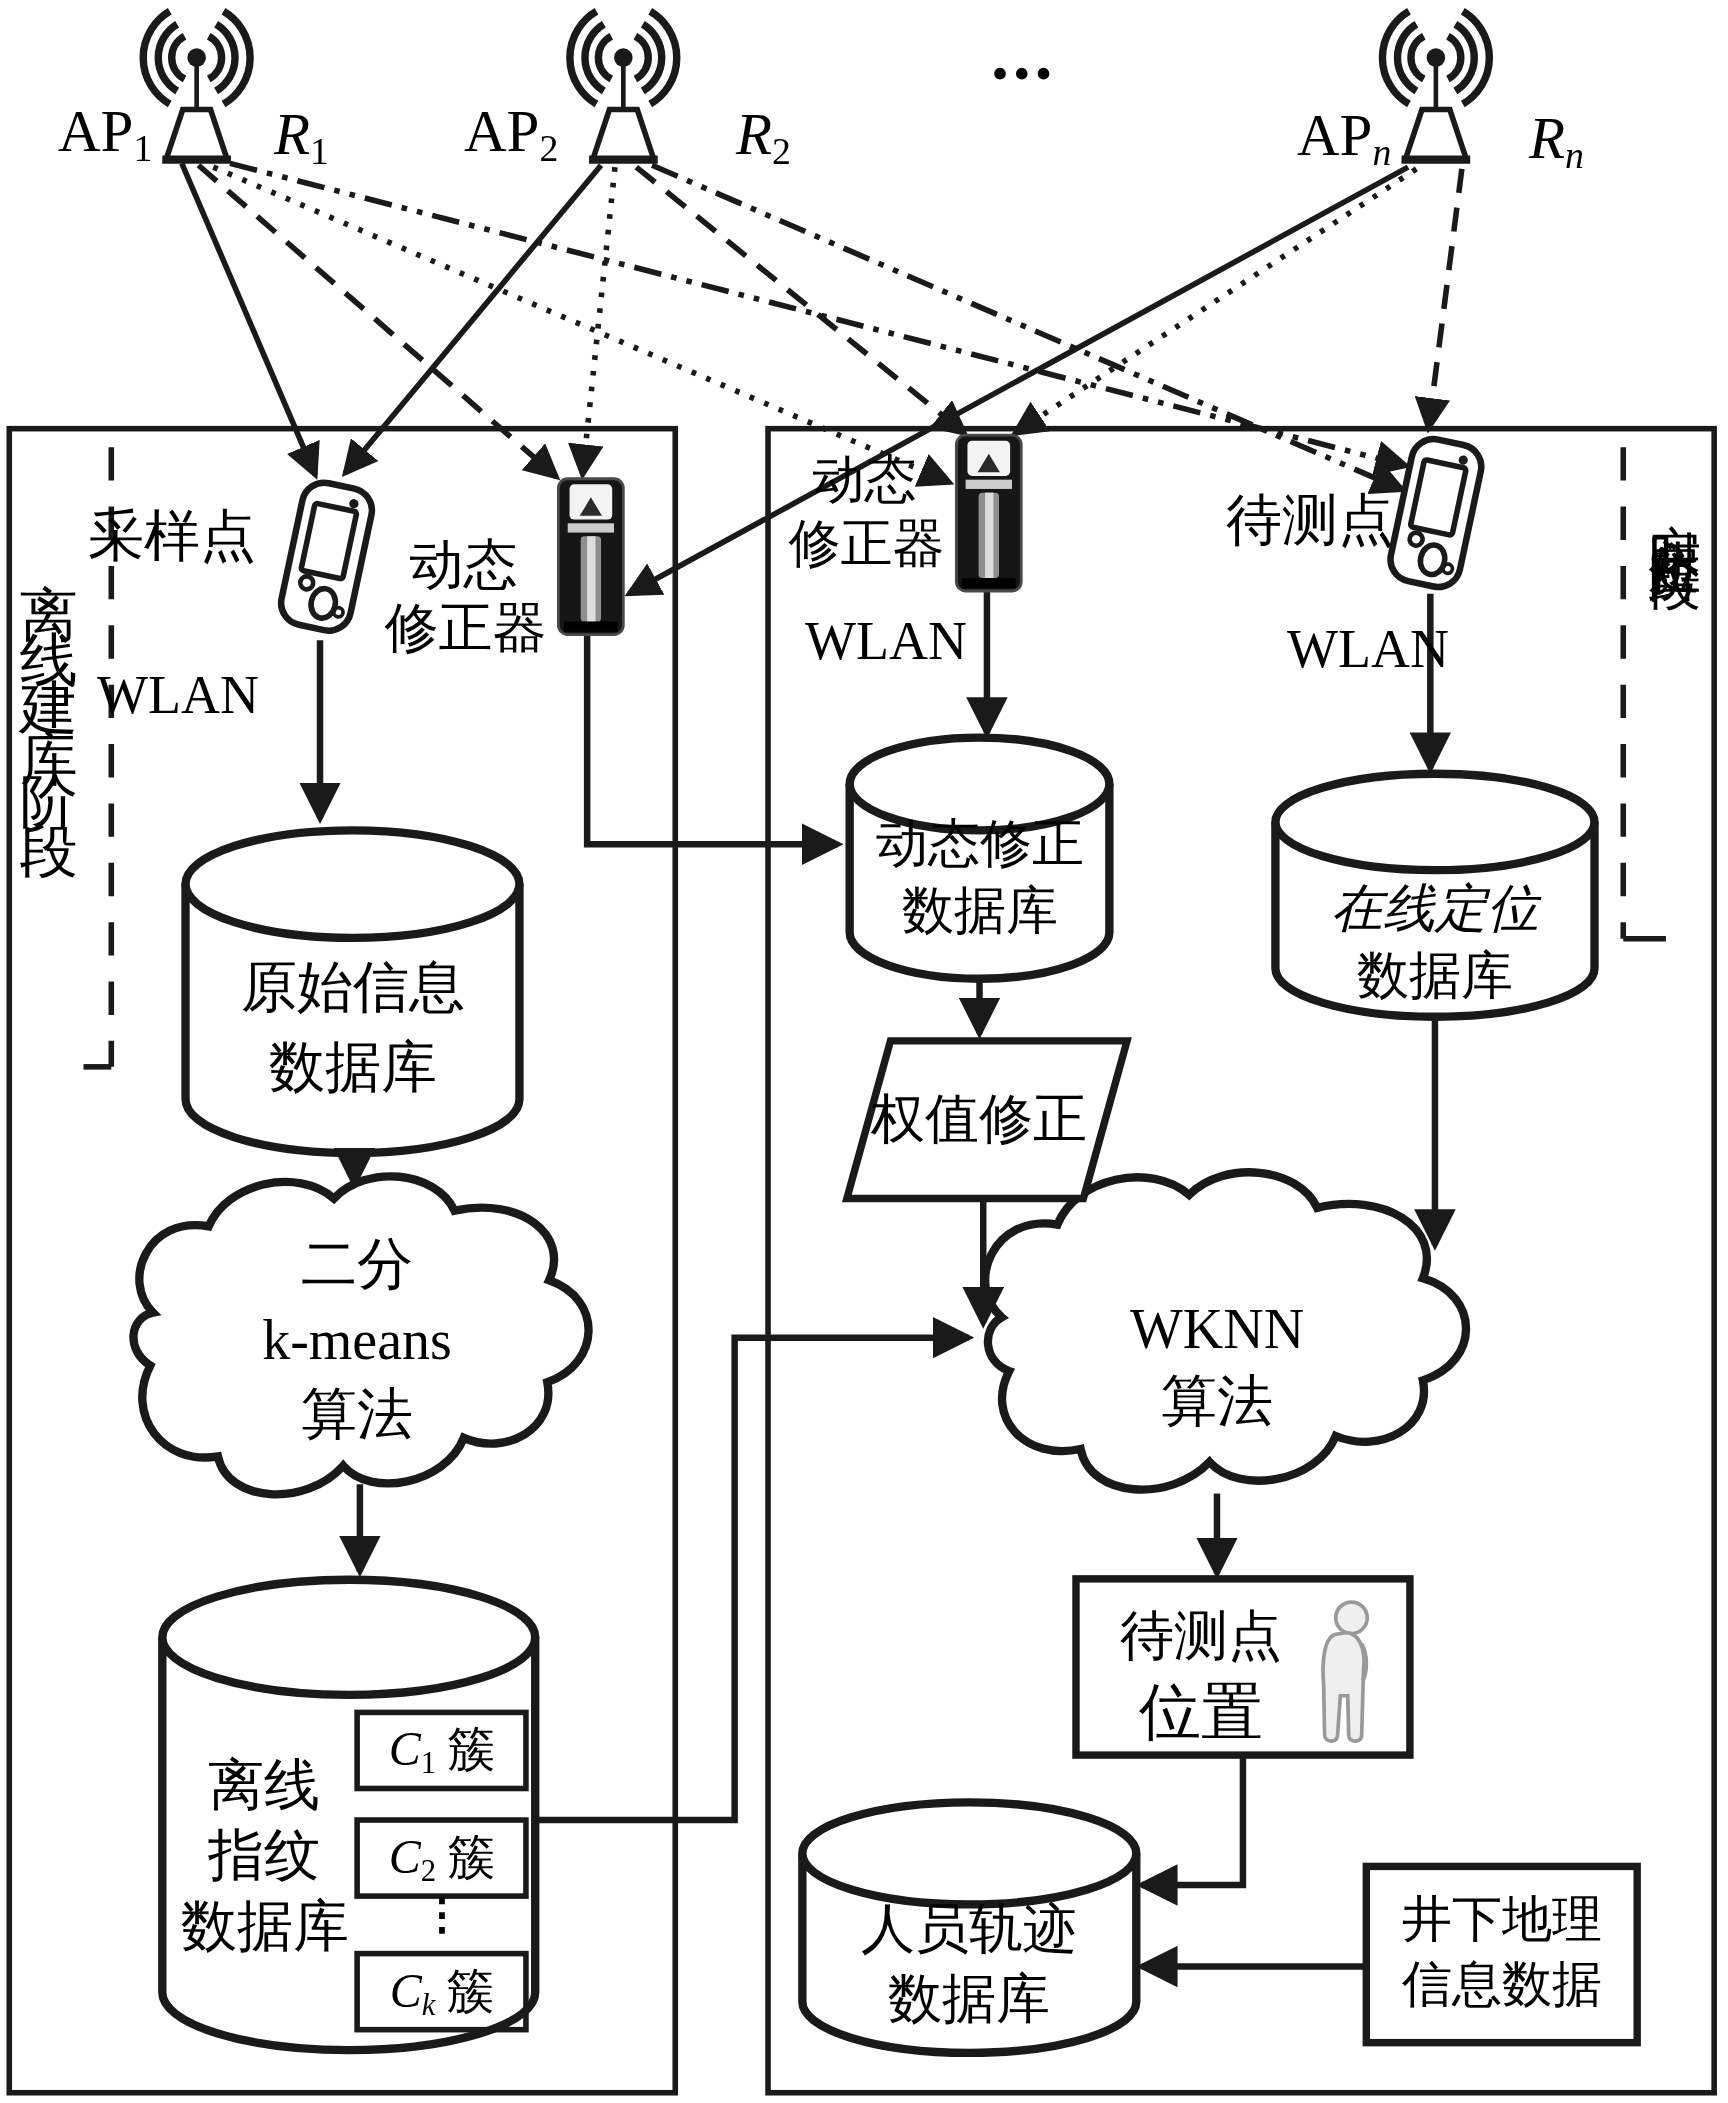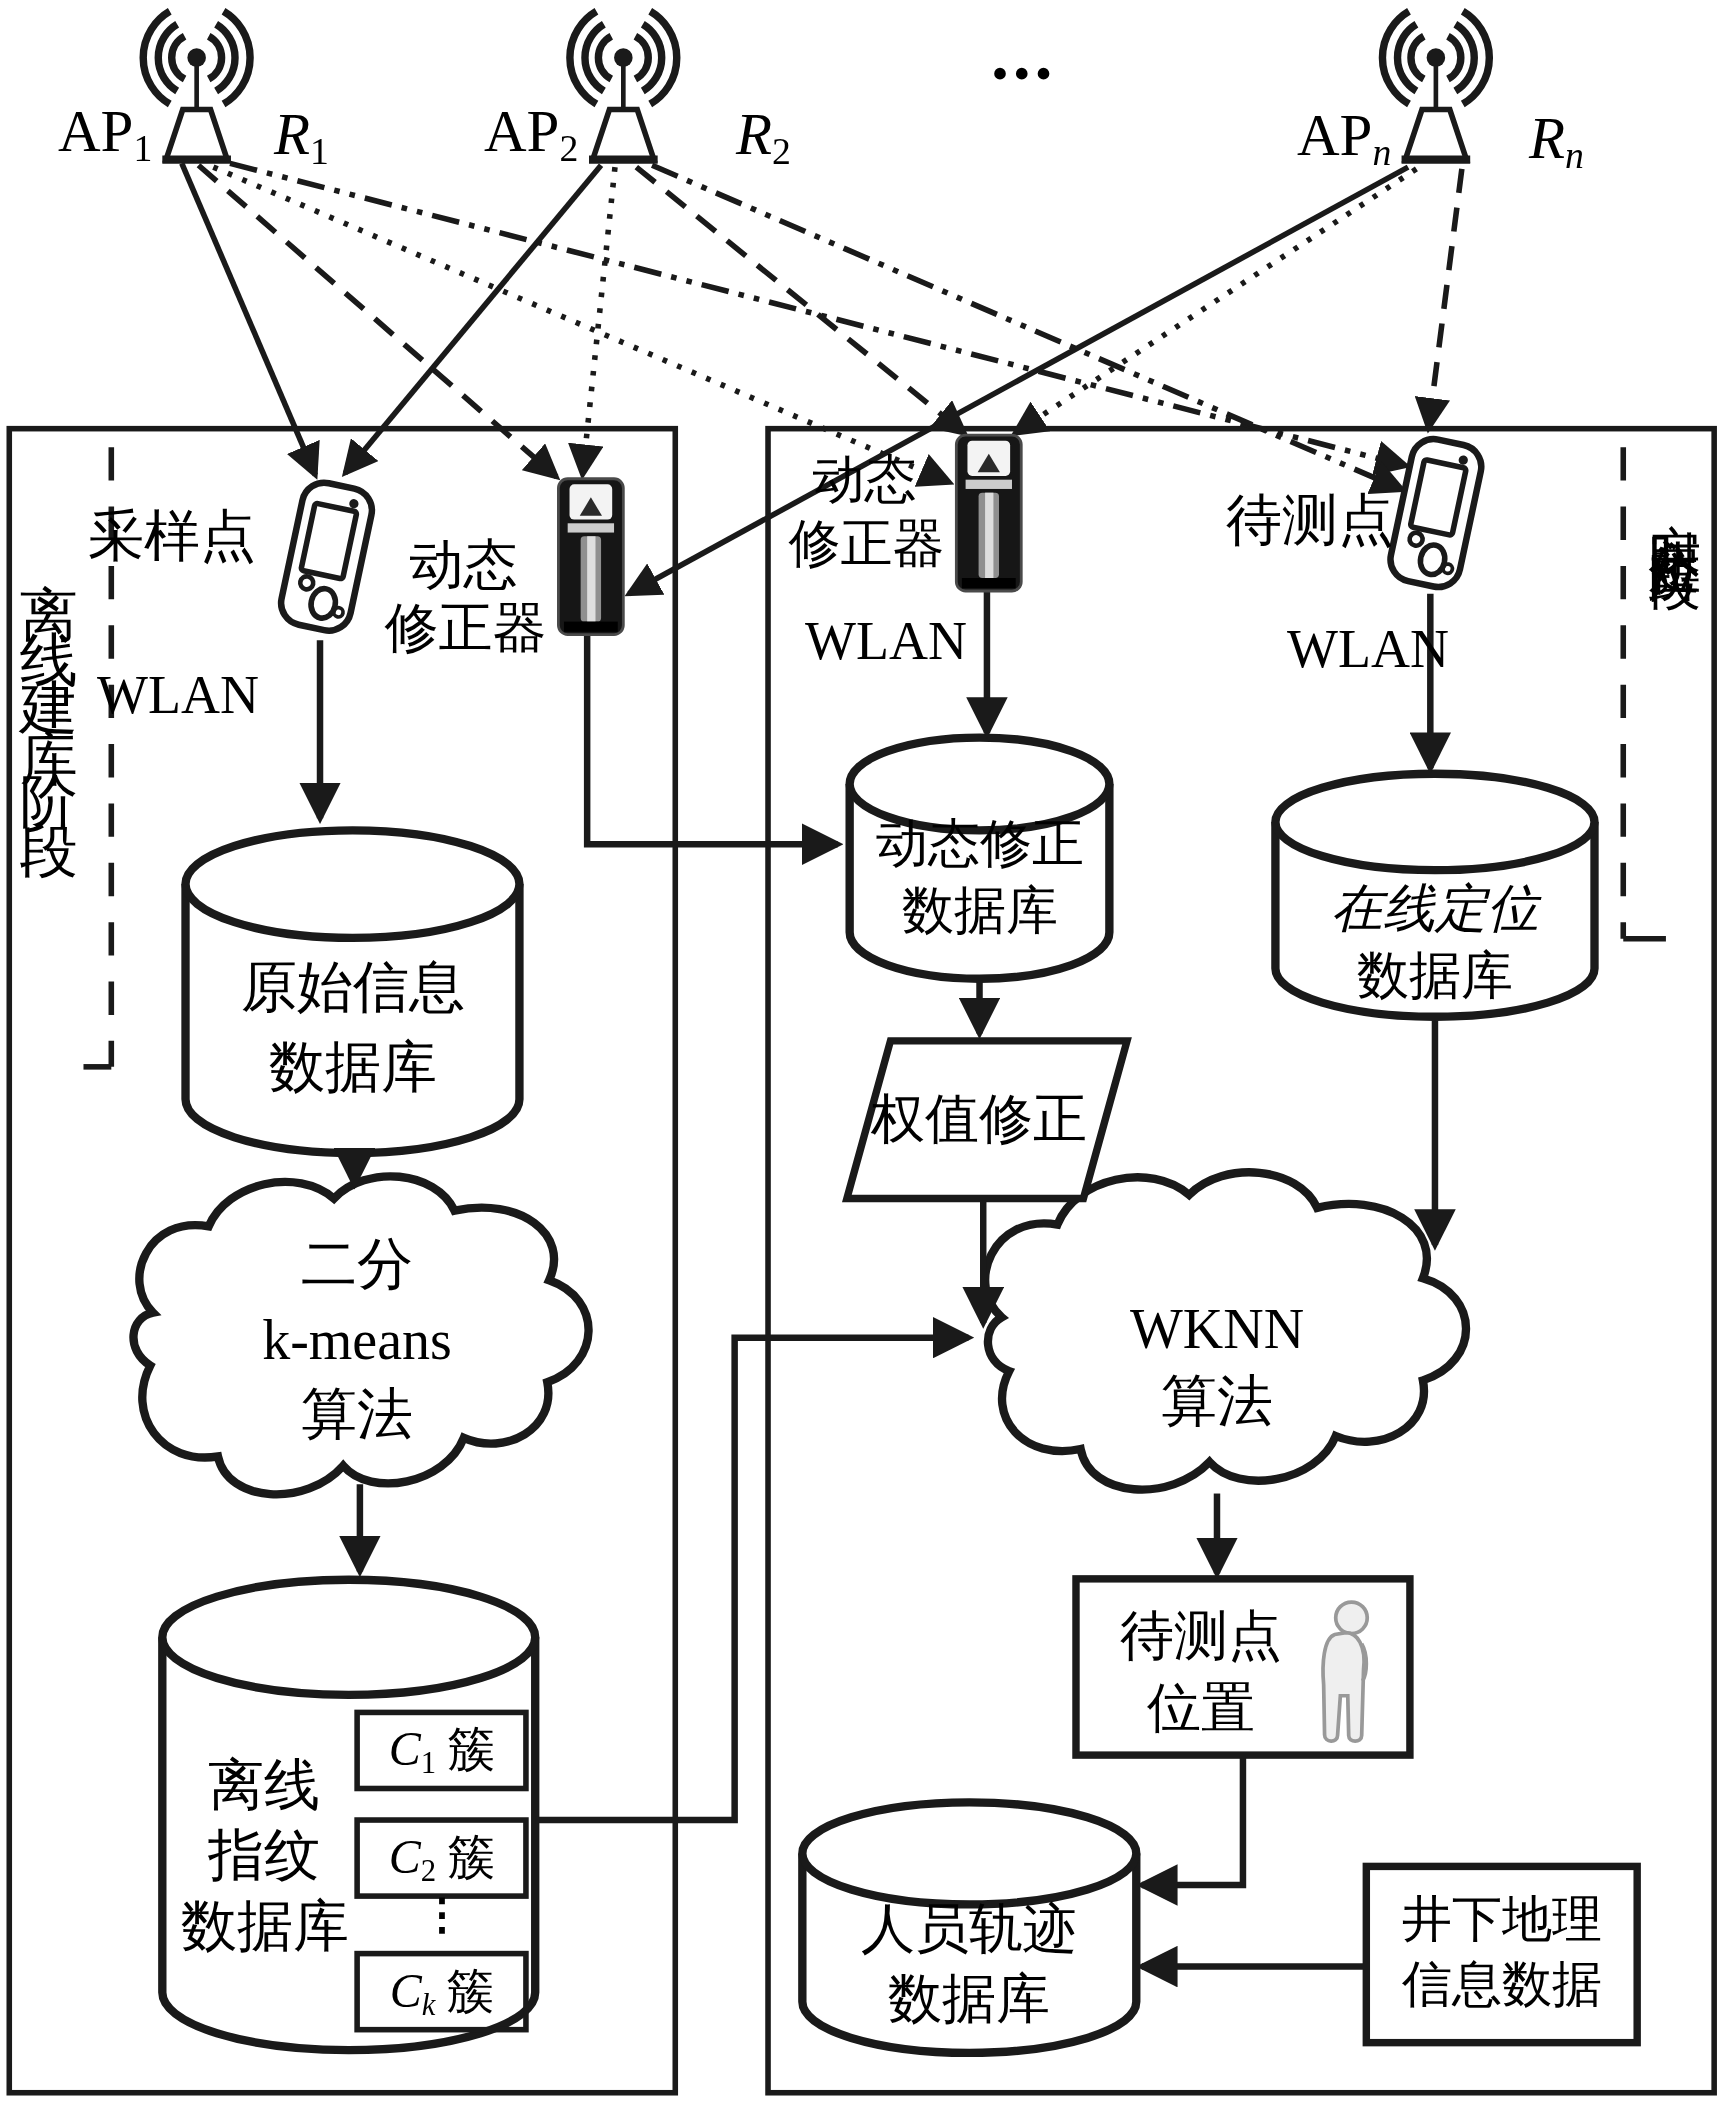--- a/index.html
+++ b/index.html
@@ -175,21 +175,21 @@
 
   <g transform="translate(1455,1802)">
     <circle cx="2" cy="-58" r="17" fill="#efefef" stroke="#999" stroke-width="4"></circle>
     <path d="M-16,-40 C-28,-36 -30,-8 -28,14 L-27,68 C-27,77 -13,77 -13,69 L-10,26 L-2,26 L-1,69 C-1,77 13,77 13,69 L15,-2 C18,-28 8,-42 -4,-42 Z" fill="#efefef" stroke="#999" stroke-width="4"></path>
     <path d="M13,-30 C20,-18 19,2 14,10" fill="none" stroke="#999" stroke-width="4"></path>
   </g>
 </svg>
 
 <div class="lbl" style="left:58px;top:100px;font-size:59px;"><span>AP</span><span class="sb">1</span></div>
 <div class="lbl it" style="left:274px;top:103px;font-size:59px;"><span>R</span><span class="sb" style="font-style:normal;">1</span></div>
-<div class="lbl" style="left:484px;top:100px;font-size:59px;"><span>AP</span><span class="sb">2</span></div>
+<div class="lbl" style="left:464px;top:100px;font-size:59px;"><span>AP</span><span class="sb">2</span></div>
 <div class="lbl it" style="left:736px;top:103px;font-size:59px;"><span>R</span><span class="sb" style="font-style:normal;">2</span></div>
 <div class="lbl" style="left:1297px;top:104px;font-size:59px;"><span>AP</span><span class="sb it">n</span></div>
 <div class="lbl it" style="left:1529px;top:107px;font-size:59px;"><span>R</span><span class="sb">n</span></div>
 <div class="lbl" style="left:991px;top:16.7px;font-size:72px;font-weight:bold;letter-spacing:3.7px;">...</div>
 
 <div class="lbl v" style="left:16.7px;top:536px;font-size:58px;letter-spacing:48px;">离线建库阶段</div>
 <div class="lbl v" style="left:1646px;top:482px;font-size:52px;letter-spacing:7.4px;">实时定位阶段</div>
 
 <div class="lbl" style="left:88px;top:506px;font-size:56px;">采样点</div>
 <div class="lbl c" style="left:408px;top:536px;width:111px;font-size:54px;">动态</div>
@@ -222,21 +222,21 @@
 
 <div class="lbl c" style="left:863px;top:1090px;width:232px;font-size:54px;">权值修正</div>
 
 <div class="lbl c" style="left:1087px;top:1299px;width:260px;font-size:56px;">WKNN</div>
 <div class="lbl c" style="left:1087px;top:1371px;width:260px;font-size:56px;">算法</div>
 
 <div class="lbl c" style="left:1305px;top:881px;width:260px;font-size:52px;font-style:italic;">在线定位</div>
 <div class="lbl c" style="left:1305px;top:948px;width:260px;font-size:52px;">数据库</div>
 
 <div class="lbl c" style="left:1099px;top:1607px;width:204px;font-size:54px;">待测点</div>
-<div class="lbl c" style="left:1099px;top:1679px;width:204px;font-size:54px;">位置</div>
+<div class="lbl c" style="left:1099px;top:1679px;width:204px;font-size:62px;">位置</div>
 
 <div class="lbl c" style="left:839px;top:1900px;width:260px;font-size:54px;">人员轨迹</div>
 <div class="lbl c" style="left:839px;top:1970px;width:260px;font-size:54px;">数据库</div>
 
 <div class="lbl c" style="left:1386px;top:1892px;width:232px;font-size:50px;">井下地理</div>
 <div class="lbl c" style="left:1386px;top:1957px;width:232px;font-size:50px;">信息数据</div>
 
 </div>
 
 

